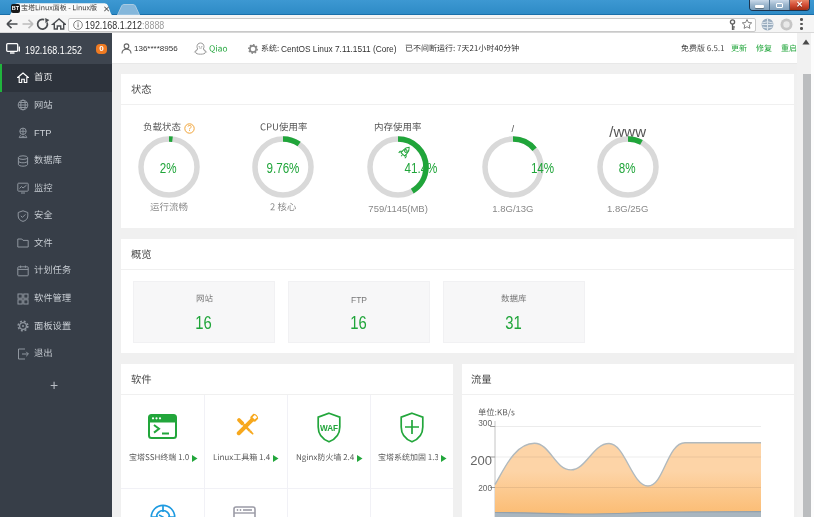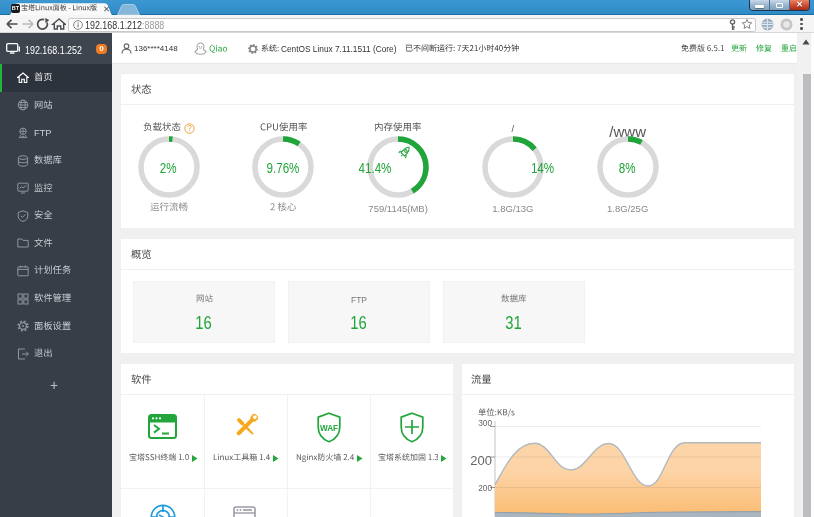--- a/index.html
+++ b/index.html
@@ -70,21 +70,21 @@
 <rect x="0.7" y="0.7" width="11" height="7.6" rx="1" fill="none" stroke="#fff" stroke-width="1.3"></rect>
 <rect x="4" y="9.3" width="4.5" height="1.4" fill="#fff"></rect>
     <rect x="12.6" y="3.5" width="1.4" height="5" fill="#fff"></rect>
 </svg>
 <div class="ab" style="left:25px;top:43.8px;font-size:11px;color:#fff;transform:scaleX(0.81);transform-origin:0 0;white-space:nowrap">192.168.1.252</div>
 <div class="ab" style="left:96px;top:43.5px;width:11px;height:10.5px;background:#f07b22;border-radius:4px;color:#fff;font-size:8px;font-weight:bold;text-align:center;line-height:10.5px">0</div>
 <svg class="ab" style="left:121px;top:43px" width="11" height="11" viewBox="0 0 11 11">
     <circle cx="5.5" cy="3.2" r="2.3" fill="none" stroke="#666" stroke-width="1.1"></circle>
     <path d="M1 10.5 C1 7.5 3 6.3 5.5 6.3 C8 6.3 10 7.5 10 10.5" fill="none" stroke="#666" stroke-width="1.1"></path>
   </svg>
-<div class="ab" style="left:134px;top:44px;font-size:8px;color:#333">136****4148</div>
+<div class="ab" style="left:134px;top:44px;font-size:8px;color:#333">136****8956</div>
 <svg class="ab" style="left:193px;top:42px" width="15" height="13" viewBox="0 0 15 13">
 <path d="M7.5 1 C9.6 1 11 2.6 11 4.6 C11 5.5 10.7 6.3 10.3 7 C11.6 7.8 12.4 9 12.4 10.2 C12.4 11.7 10.2 12.2 7.5 12.2 C4.8 12.2 2.6 11.7 2.6 10.2 C2.6 9 3.4 7.8 4.7 7 C4.3 6.3 4 5.5 4 4.6 C4 2.6 5.4 1 7.5 1 Z" fill="none" stroke="#999" stroke-width="1"></path>
 <path d="M4.7 7.6 C3.4 8 2 9.2 1.4 10.4 M10.3 7.6 C11.6 8 13 9.2 13.6 10.4" stroke="#999" stroke-width="0.9" fill="none"></path>
 <path d="M5.5 4.2 A0.7 0.9 0 1 0 6.9 4.2 M8.1 4.2 A0.7 0.9 0 1 0 9.5 4.2" fill="#999"></path>
 <path d="M6 5.8 Q7.5 6.6 9 5.8" stroke="#999" stroke-width="0.8" fill="none"></path>
 </svg>
 <div style="position:absolute;left:209.0px;top:44.0px;">
     <svg width="18.6" height="9.9" viewBox="0 0 18.6 9.9" style="display:block">
       <g transform="translate(0,7.48) scale(0.008500,-0.008500)">
         <path fill="#20a53a" d="M371 64C239 64 153 182 153 369C153 552 239 665 371 665C503 665 589 552 589 369C589 182 503 64 371 64ZM595 -184C639 -184 678 -177 700 -167L682 -96C663 -102 638 -107 605 -107C526 -107 458 -74 425 -9C580 18 684 158 684 369C684 604 555 746 371 746C187 746 58 604 58 369C58 154 166 12 326 -10C367 -110 460 -184 595 -184Z M834 0H926V543H834ZM880 655C916 655 941 679 941 716C941 751 916 775 880 775C844 775 820 751 820 716C820 679 844 655 880 655Z M1234 -13C1301 -13 1362 22 1414 65H1417L1425 0H1500V334C1500 469 1445 557 1312 557C1224 557 1148 518 1099 486L1134 423C1177 452 1234 481 1297 481C1386 481 1409 414 1409 344C1178 318 1076 259 1076 141C1076 43 1143 -13 1234 -13ZM1260 61C1206 61 1164 85 1164 147C1164 217 1226 262 1409 283V132C1356 85 1312 61 1260 61Z M1883 -13C2016 -13 2134 91 2134 271C2134 452 2016 557 1883 557C1750 557 1632 452 1632 271C1632 91 1750 -13 1883 -13ZM1883 63C1789 63 1726 146 1726 271C1726 396 1789 480 1883 480C1977 480 2041 396 2041 271C2041 146 1977 63 1883 63Z"></path>
@@ -318,21 +318,21 @@
     <svg width="47.5" height="11.0" viewBox="0 0 47.5 11.0" style="display:block">
       <g transform="translate(0,8.36) scale(0.009500,-0.009500)">
         <path fill="#555" d="M99 669V-82H173V595H462C457 463 420 298 199 179C217 166 242 138 253 122C388 201 460 296 498 392C590 307 691 203 742 135L804 184C742 259 620 376 521 464C531 509 536 553 538 595H829V20C829 2 824 -4 804 -5C784 -5 716 -6 645 -3C656 -24 668 -58 671 -79C761 -79 823 -79 858 -67C892 -54 903 -30 903 19V669H539V840H463V669Z M1613 349V266H1335V196H1613V10C1613 -4 1610 -8 1592 -9C1574 -10 1514 -10 1448 -8C1458 -29 1468 -58 1471 -79C1557 -79 1613 -79 1647 -68C1680 -56 1689 -35 1689 9V196H1957V266H1689V324C1762 370 1840 432 1894 492L1846 529L1831 525H1420V456H1761C1718 416 1663 375 1613 349ZM1385 840C1373 797 1359 753 1342 709H1063V637H1311C1246 499 1153 370 1031 284C1043 267 1061 235 1069 216C1112 247 1152 282 1188 320V-78H1264V411C1316 481 1358 557 1394 637H1939V709H1424C1438 746 1451 784 1462 821Z M2599 836V729H2321V660H2599V562H2350V285H2594C2587 230 2572 178 2540 131C2487 168 2444 213 2413 265L2350 244C2387 180 2436 126 2495 81C2449 39 2381 4 2284 -21C2300 -37 2321 -66 2330 -83C2434 -52 2506 -10 2557 39C2658 -22 2784 -62 2927 -82C2937 -60 2956 -31 2972 -14C2828 2 2702 37 2601 92C2641 151 2659 216 2667 285H2929V562H2672V660H2962V729H2672V836ZM2420 499H2599V394L2598 349H2420ZM2672 499H2857V349H2671L2672 394ZM2278 842C2219 690 2122 542 2021 446C2034 428 2055 389 2063 372C2101 410 2138 454 2173 503V-84H2245V612C2284 679 2320 749 2348 820Z M3153 770V407C3153 266 3143 89 3032 -36C3049 -45 3079 -70 3090 -85C3167 0 3201 115 3216 227H3467V-71H3543V227H3813V22C3813 4 3806 -2 3786 -3C3767 -4 3699 -5 3629 -2C3639 -22 3651 -55 3655 -74C3749 -75 3807 -74 3841 -62C3875 -50 3887 -27 3887 22V770ZM3227 698H3467V537H3227ZM3813 698V537H3543V698ZM3227 466H3467V298H3223C3226 336 3227 373 3227 407ZM3813 466V298H3543V466Z M4829 643C4794 603 4732 548 4687 515L4742 478C4788 510 4846 558 4892 605ZM4056 337 4094 277C4160 309 4242 353 4319 394L4304 451C4213 407 4118 363 4056 337ZM4085 599C4139 565 4205 515 4236 481L4290 527C4256 561 4190 609 4136 640ZM4677 408C4746 366 4832 306 4874 266L4930 311C4886 351 4797 410 4730 448ZM4051 202V132H4460V-80H4540V132H4950V202H4540V284H4460V202ZM4435 828C4450 805 4468 776 4481 750H4071V681H4438C4408 633 4374 592 4361 579C4346 561 4331 550 4317 547C4324 530 4334 498 4338 483C4353 489 4375 494 4490 503C4442 454 4399 415 4379 399C4345 371 4319 352 4297 349C4305 330 4315 297 4318 284C4339 293 4374 298 4636 324C4648 304 4658 286 4664 270L4724 297C4703 343 4652 415 4607 466L4551 443C4568 424 4585 401 4600 379L4423 364C4511 434 4599 522 4679 615L4618 650C4597 622 4573 594 4550 567L4421 560C4454 595 4487 637 4516 681H4941V750H4569C4555 779 4531 818 4508 847Z"></path>
       </g>
     </svg>
   </div>
 <svg class="ab" style="left:367.1px;top:136px" width="62" height="62" viewBox="0 0 62 62">
 <circle cx="31" cy="31" r="28" fill="none" stroke="#d9d9d9" stroke-width="5.5"></circle>
 <circle cx="31" cy="31" r="28" fill="none" stroke="#20a53a" stroke-width="5.5" stroke-dasharray="72.83 175.93" transform="rotate(-90 31 31)"></circle>
 </svg>
-<div class="ab" style="left:353.1px;top:158.8px;width:90px;text-align:left"><span style="display:inline-block;font-size:15.5px;color:#20a53a;transform:scaleX(0.75)">41.4%</span></div>
+<div class="ab" style="left:353.1px;top:158.8px;width:90px;text-align:right"><span style="display:inline-block;font-size:15.5px;color:#20a53a;transform:scaleX(0.75)">41.4%</span></div>
 <div class="ab" style="left:398.1px;top:202.5px;transform:translateX(-50%);font-size:9.5px;color:#888">759/1145(MB)</div>
 <div class="ab" style="left:512.9px;top:122.5px;transform:translateX(-50%);font-size:9.5px;color:#555">/</div>
 <svg class="ab" style="left:481.9px;top:136px" width="62" height="62" viewBox="0 0 62 62">
 <circle cx="31" cy="31" r="28" fill="none" stroke="#d9d9d9" stroke-width="5.5"></circle>
 <circle cx="31" cy="31" r="28" fill="none" stroke="#20a53a" stroke-width="5.5" stroke-dasharray="24.63 175.93" transform="rotate(-90 31 31)"></circle>
 </svg>
 <div class="ab" style="left:467.9px;top:158.8px;width:90px;text-align:right"><span style="display:inline-block;font-size:15.5px;color:#20a53a;transform:scaleX(0.75)">14%</span></div>
 <div class="ab" style="left:512.9px;top:202.5px;transform:translateX(-50%);font-size:9.5px;color:#888">1.8G/13G</div>
 <div class="ab" style="left:627.7px;top:122.5px;transform:translateX(-50%);font-size:15px;color:#555">/www</div>
 <svg class="ab" style="left:596.7px;top:136px" width="62" height="62" viewBox="0 0 62 62">

